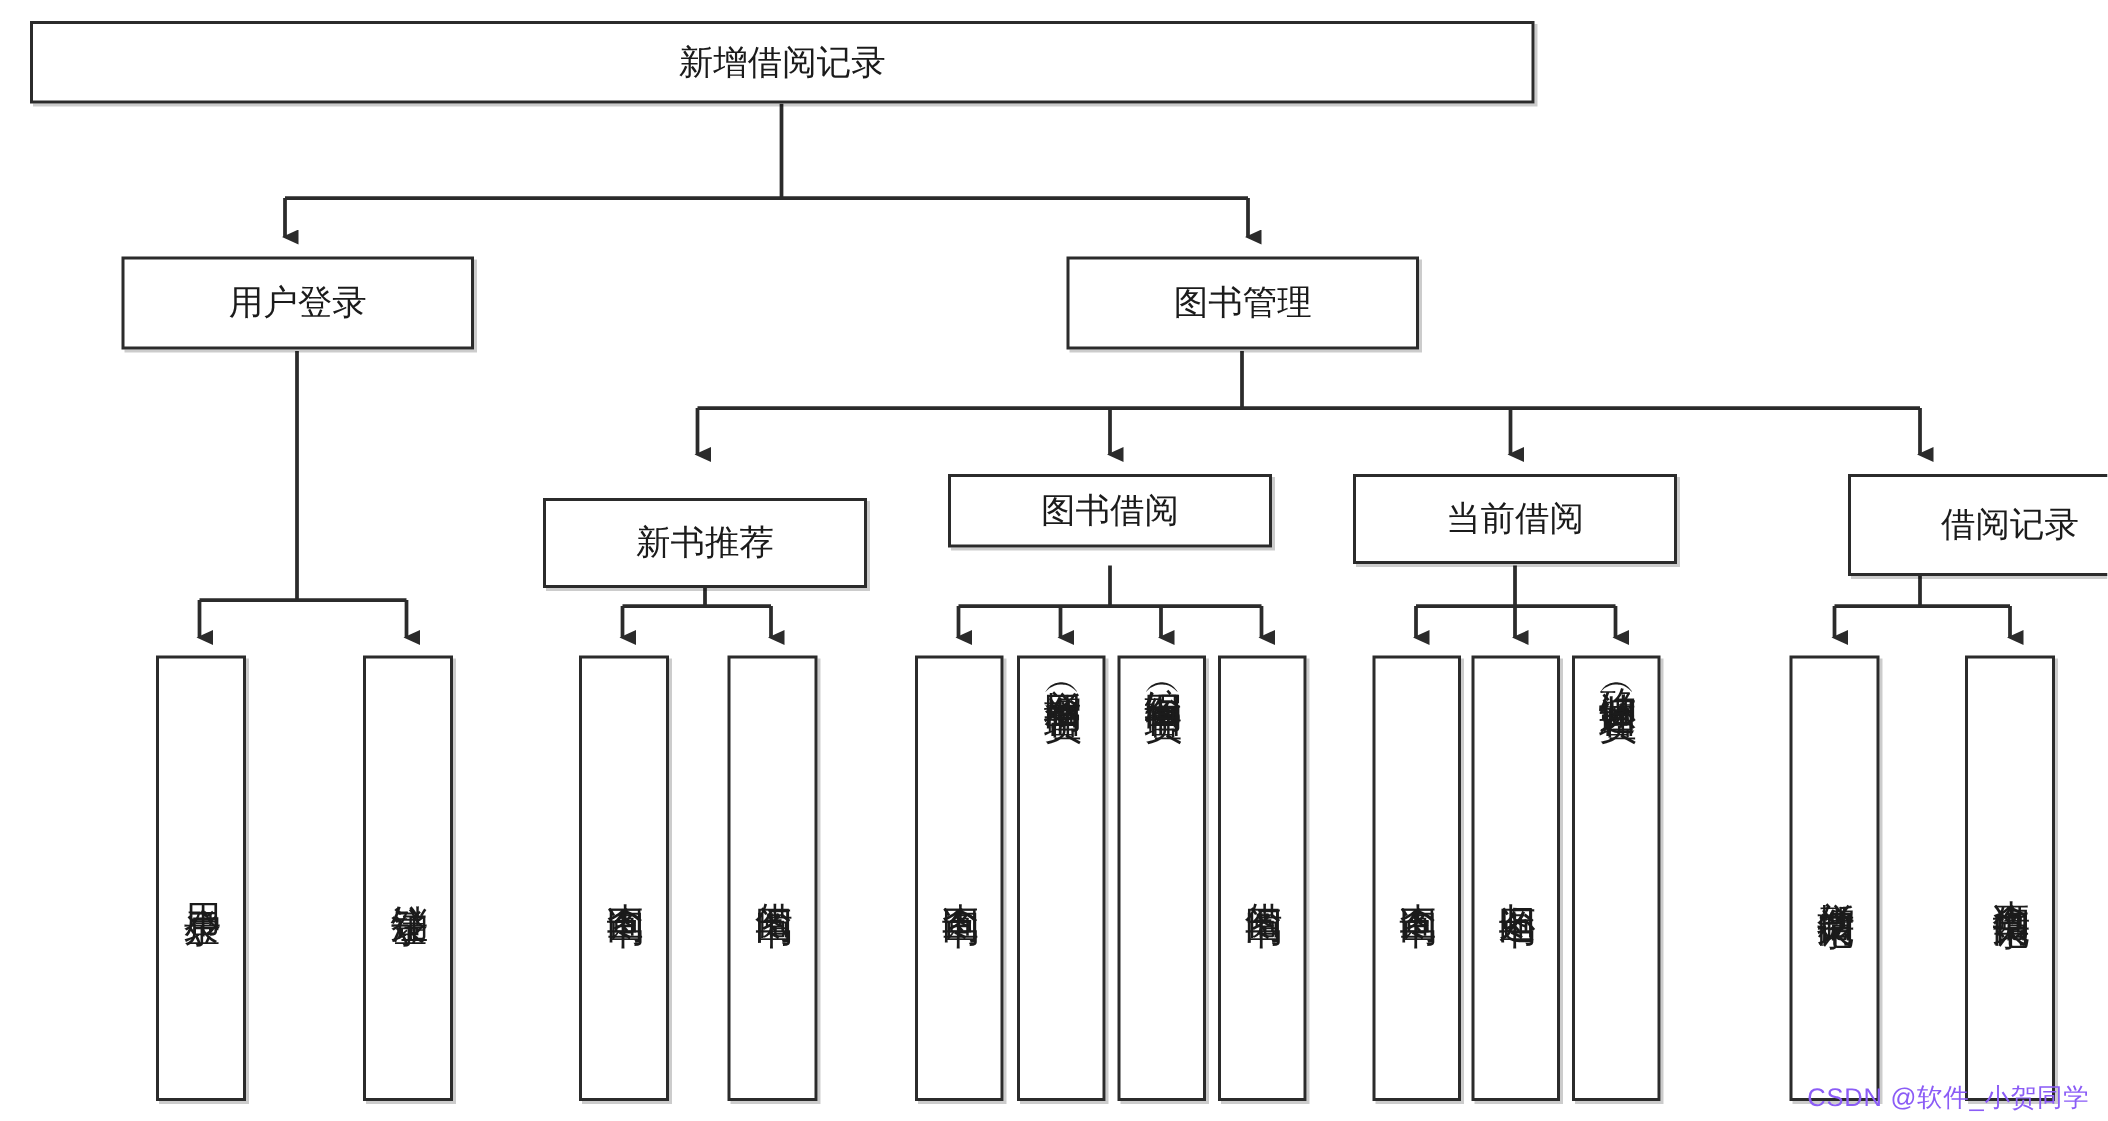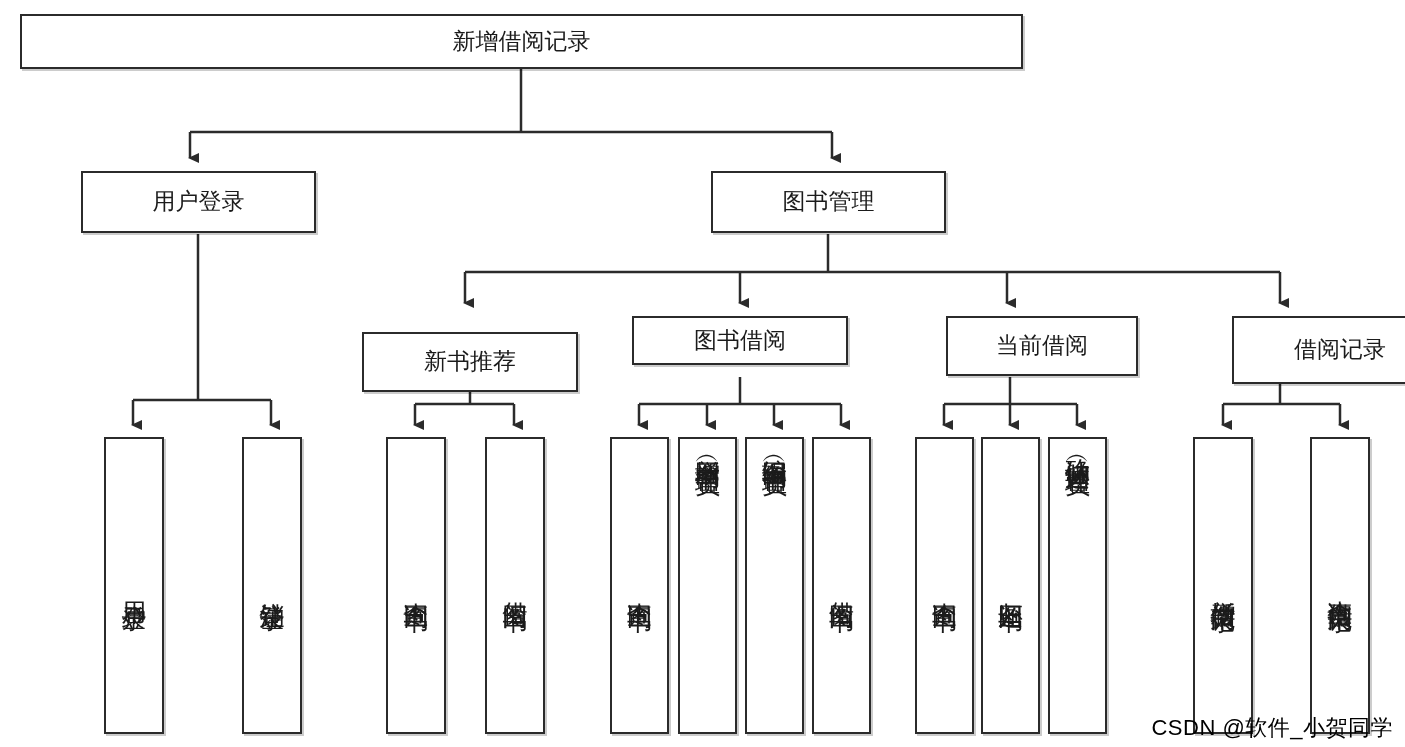--- a/index.html
+++ b/index.html
@@ -61,22 +61,22 @@
     white-space: nowrap;
     display: block;
   }
   .node.vert.center-v {
     align-items: center;
   }
   .watermark {
     position: absolute;
     right: 12px;
     bottom: 4px;
-    font-size: 22px;
-    color: #000000;
+    font-size: 17px;
+    color: #8b5cf6;
     letter-spacing: 0.5px;
     white-space: nowrap;
   }
 </style>
 </head>
 <body>
 
 <div id="canvas">
 
   <svg class="connectors" viewBox="0 0 1405 747">
@@ -139,21 +139,21 @@
   <div class="node horiz" style="left:711px; top:171px; width:235px; height:62px;justify-content:center;">
     <span class="label">图书管理</span>
   </div>
 
   <div class="node horiz" style="left:362px; top:332px; width:216px; height:60px;">
     <span class="label">新书推荐</span>
   </div>
   <div class="node horiz" style="left:632px; top:316px; width:216px; height:49px;">
     <span class="label">图书借阅</span>
   </div>
-  <div class="node horiz" style="left:902px; top:316px; width:192px; height:60px;margin-left:44px;">
+  <div class="node horiz" style="left:902px; top:316px; width:216px; height:60px;">
     <span class="label">当前借阅</span>
   </div>
   <div class="node horiz" style="left:1232px; top:316px; width:216px; height:68px;">
     <span class="label">借阅记录</span>
   </div>
 
   <div class="node vert center-v" style="left:104px; top:437px; width:60px; height:297px;">
     <span class="label">用户登录</span>
   </div>
   <div class="node vert center-v" style="left:242px; top:437px; width:60px; height:297px;">

